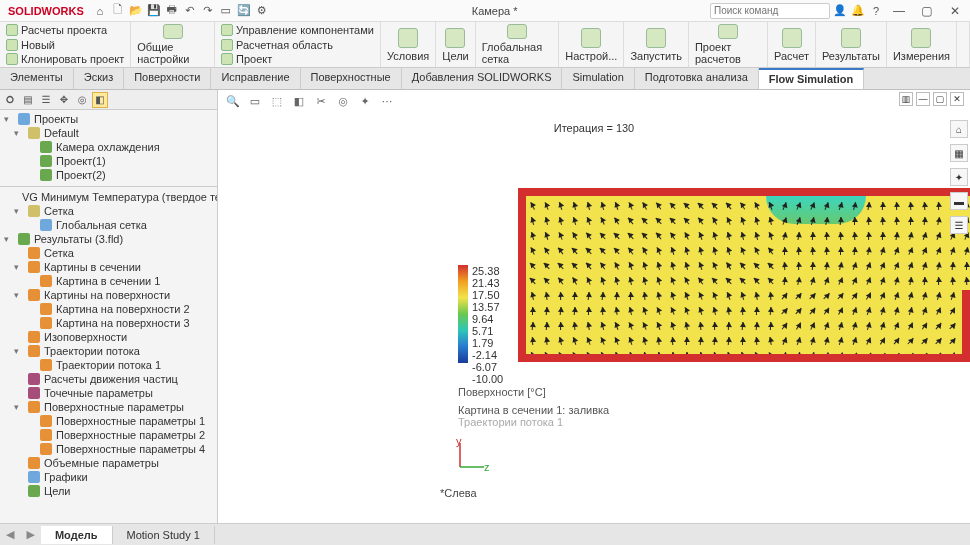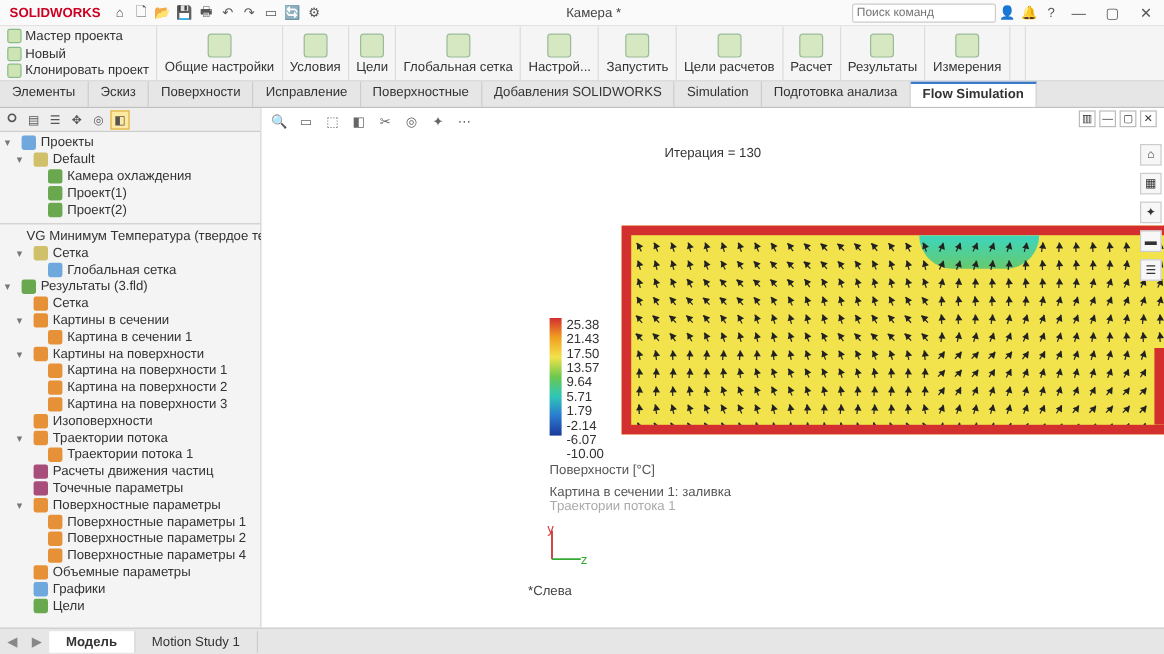--- a/index.html
+++ b/index.html
@@ -80,35 +80,49 @@
   <span class="icon-btn">?</span>
   <span class="icon-btn win-btn">—</span>
   <span class="icon-btn win-btn">▢</span>
   <span class="icon-btn win-btn">✕</span>
 </div>
 
 <div class="ribbon">
   <div class="ribbon-group">
     <div class="ribbon-item">
         <span class="i"></span>
-        <span>Мастер проекта</span>
+        <span>Расчеты проекта</span>
       </div>
     <div class="ribbon-item">
         <span class="i"></span>
         <span>Новый</span>
       </div>
     <div class="ribbon-item">
         <span class="i"></span>
         <span>Клонировать проект</span>
       </div>
   </div>
   <div class="ribbon-bigbtn">
       <div class="gi"></div>
       <span>Общие настройки</span>
     </div>
+  <div class="ribbon-group">
+    <div class="ribbon-item">
+        <span class="i"></span>
+        <span>Управление компонентами</span>
+      </div>
+    <div class="ribbon-item">
+        <span class="i"></span>
+        <span>Расчетная область</span>
+      </div>
+    <div class="ribbon-item">
+        <span class="i"></span>
+        <span>Проект</span>
+      </div>
+  </div>
   <div class="ribbon-bigbtn">
       <div class="gi"></div>
       <span>Условия</span>
     </div>
   <div class="ribbon-bigbtn">
       <div class="gi"></div>
       <span>Цели</span>
     </div>
   <div class="ribbon-bigbtn">
       <div class="gi"></div>
@@ -117,21 +131,21 @@
   <div class="ribbon-bigbtn">
       <div class="gi"></div>
       <span>Настрой...</span>
     </div>
   <div class="ribbon-bigbtn">
       <div class="gi"></div>
       <span>Запустить</span>
     </div>
   <div class="ribbon-bigbtn">
       <div class="gi"></div>
-      <span>Цели расчетов</span>
+      <span>Проект расчетов</span>
     </div>
   <div class="ribbon-bigbtn">
       <div class="gi"></div>
       <span>Расчет</span>
     </div>
   <div class="ribbon-bigbtn">
       <div class="gi"></div>
       <span>Результаты</span>
     </div>
   <div class="ribbon-bigbtn">
@@ -222,25 +236,20 @@
         </div>
       <div class="tree-item d2">
           <span class="exp"></span>
           <span class="ico o"></span>
           <span>Картина в сечении 1</span>
         </div>
       <div class="tree-item d1">
           <span class="exp">▾</span>
           <span class="ico o"></span>
           <span>Картины на поверхности</span>
-        </div>
-      <div class="tree-item d2">
-          <span class="exp"></span>
-          <span class="ico o"></span>
-          <span>Картина на поверхности 1</span>
         </div>
       <div class="tree-item d2">
           <span class="exp"></span>
           <span class="ico o"></span>
           <span>Картина на поверхности 2</span>
         </div>
       <div class="tree-item d2">
           <span class="exp"></span>
           <span class="ico o"></span>
           <span>Картина на поверхности 3</span>

